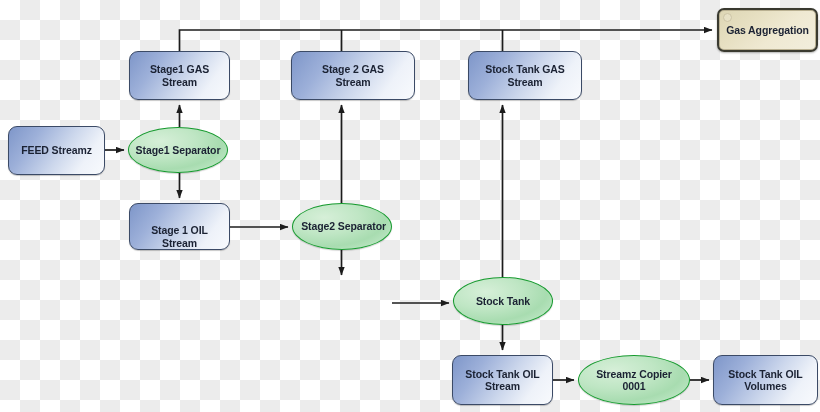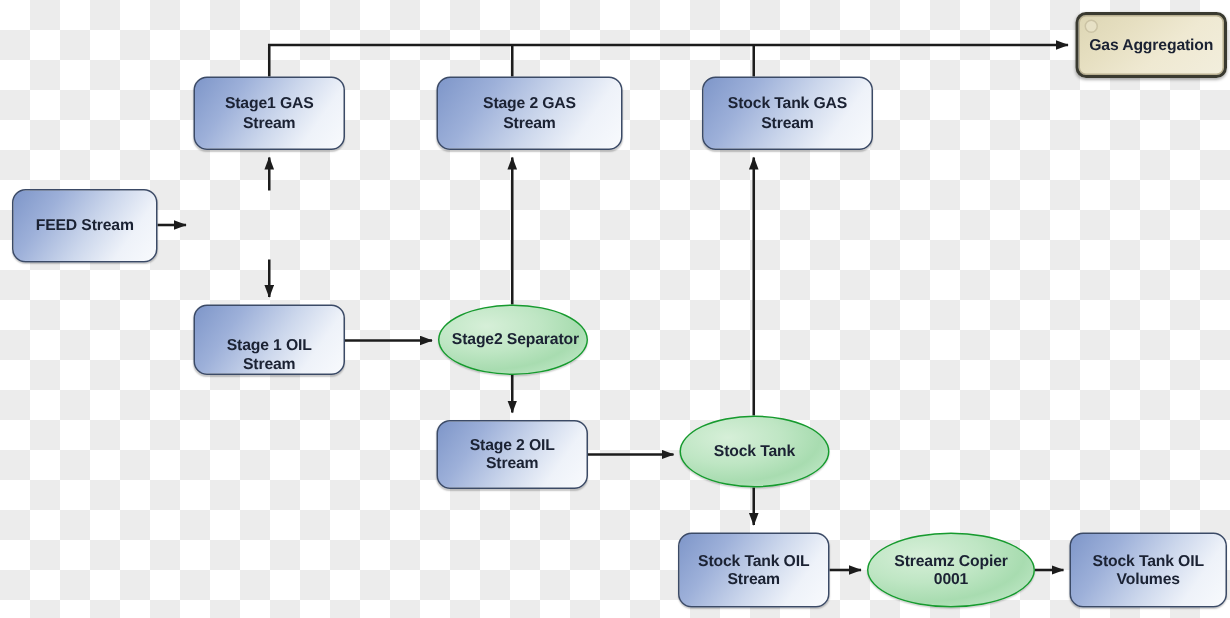--- a/index.html
+++ b/index.html
@@ -117,44 +117,44 @@
       <path d="M690,380 L709,380" marker-end="url(#ah)"></path>
 
       <path d="M341.5,51 L341.5,30"></path>
       <path d="M502.5,51 L502.5,30"></path>
 
       <path d="M179.5,51 L179.5,30 L712,30" marker-end="url(#ah)"></path>
     </g>
   </svg>
 
   <div class="node stream" style="left:8px; top:126px; width:97px; height:49px;">
-    <span class="lbl">FEED Stream</span>
+    <span class="lbl">FEED Streamz</span>
   </div>
 
+  <div class="node process" style="left:128px; top:127px; width:100px; height:46px;">
+    <span class="lbl">Stage1 Separator</span>
+  </div>
 
   <div class="node stream" style="left:129px; top:51px; width:101px; height:49px;">
     <span class="lbl">Stage1 GAS Stream</span>
   </div>
 
   <div class="node stream" style="left:129px; top:203px; width:101px; height:47px;align-items:flex-end;">
     <span class="lbl">Stage 1 OIL Stream</span>
   </div>
 
   <div class="node process" style="left:292px; top:203px; width:100px; height:47px;justify-content:flex-end;">
     <span class="lbl">Stage2 Separator</span>
   </div>
 
   <div class="node stream" style="left:291px; top:51px; width:124px; height:49px;">
     <span class="lbl">Stage 2 GAS
 Stream</span>
   </div>
 
-  <div class="node stream" style="left:291px; top:280px; width:101px; height:46px;">
-    <span class="lbl">Stage 2 OIL Stream</span>
-  </div>
 
   <div class="node process" style="left:453px; top:277px; width:100px; height:48px;">
     <span class="lbl">Stock Tank</span>
   </div>
 
   <div class="node stream" style="left:468px; top:51px; width:114px; height:49px;align-items:center;">
     <span class="lbl">Stock Tank GAS
 Stream</span>
   </div>
 

